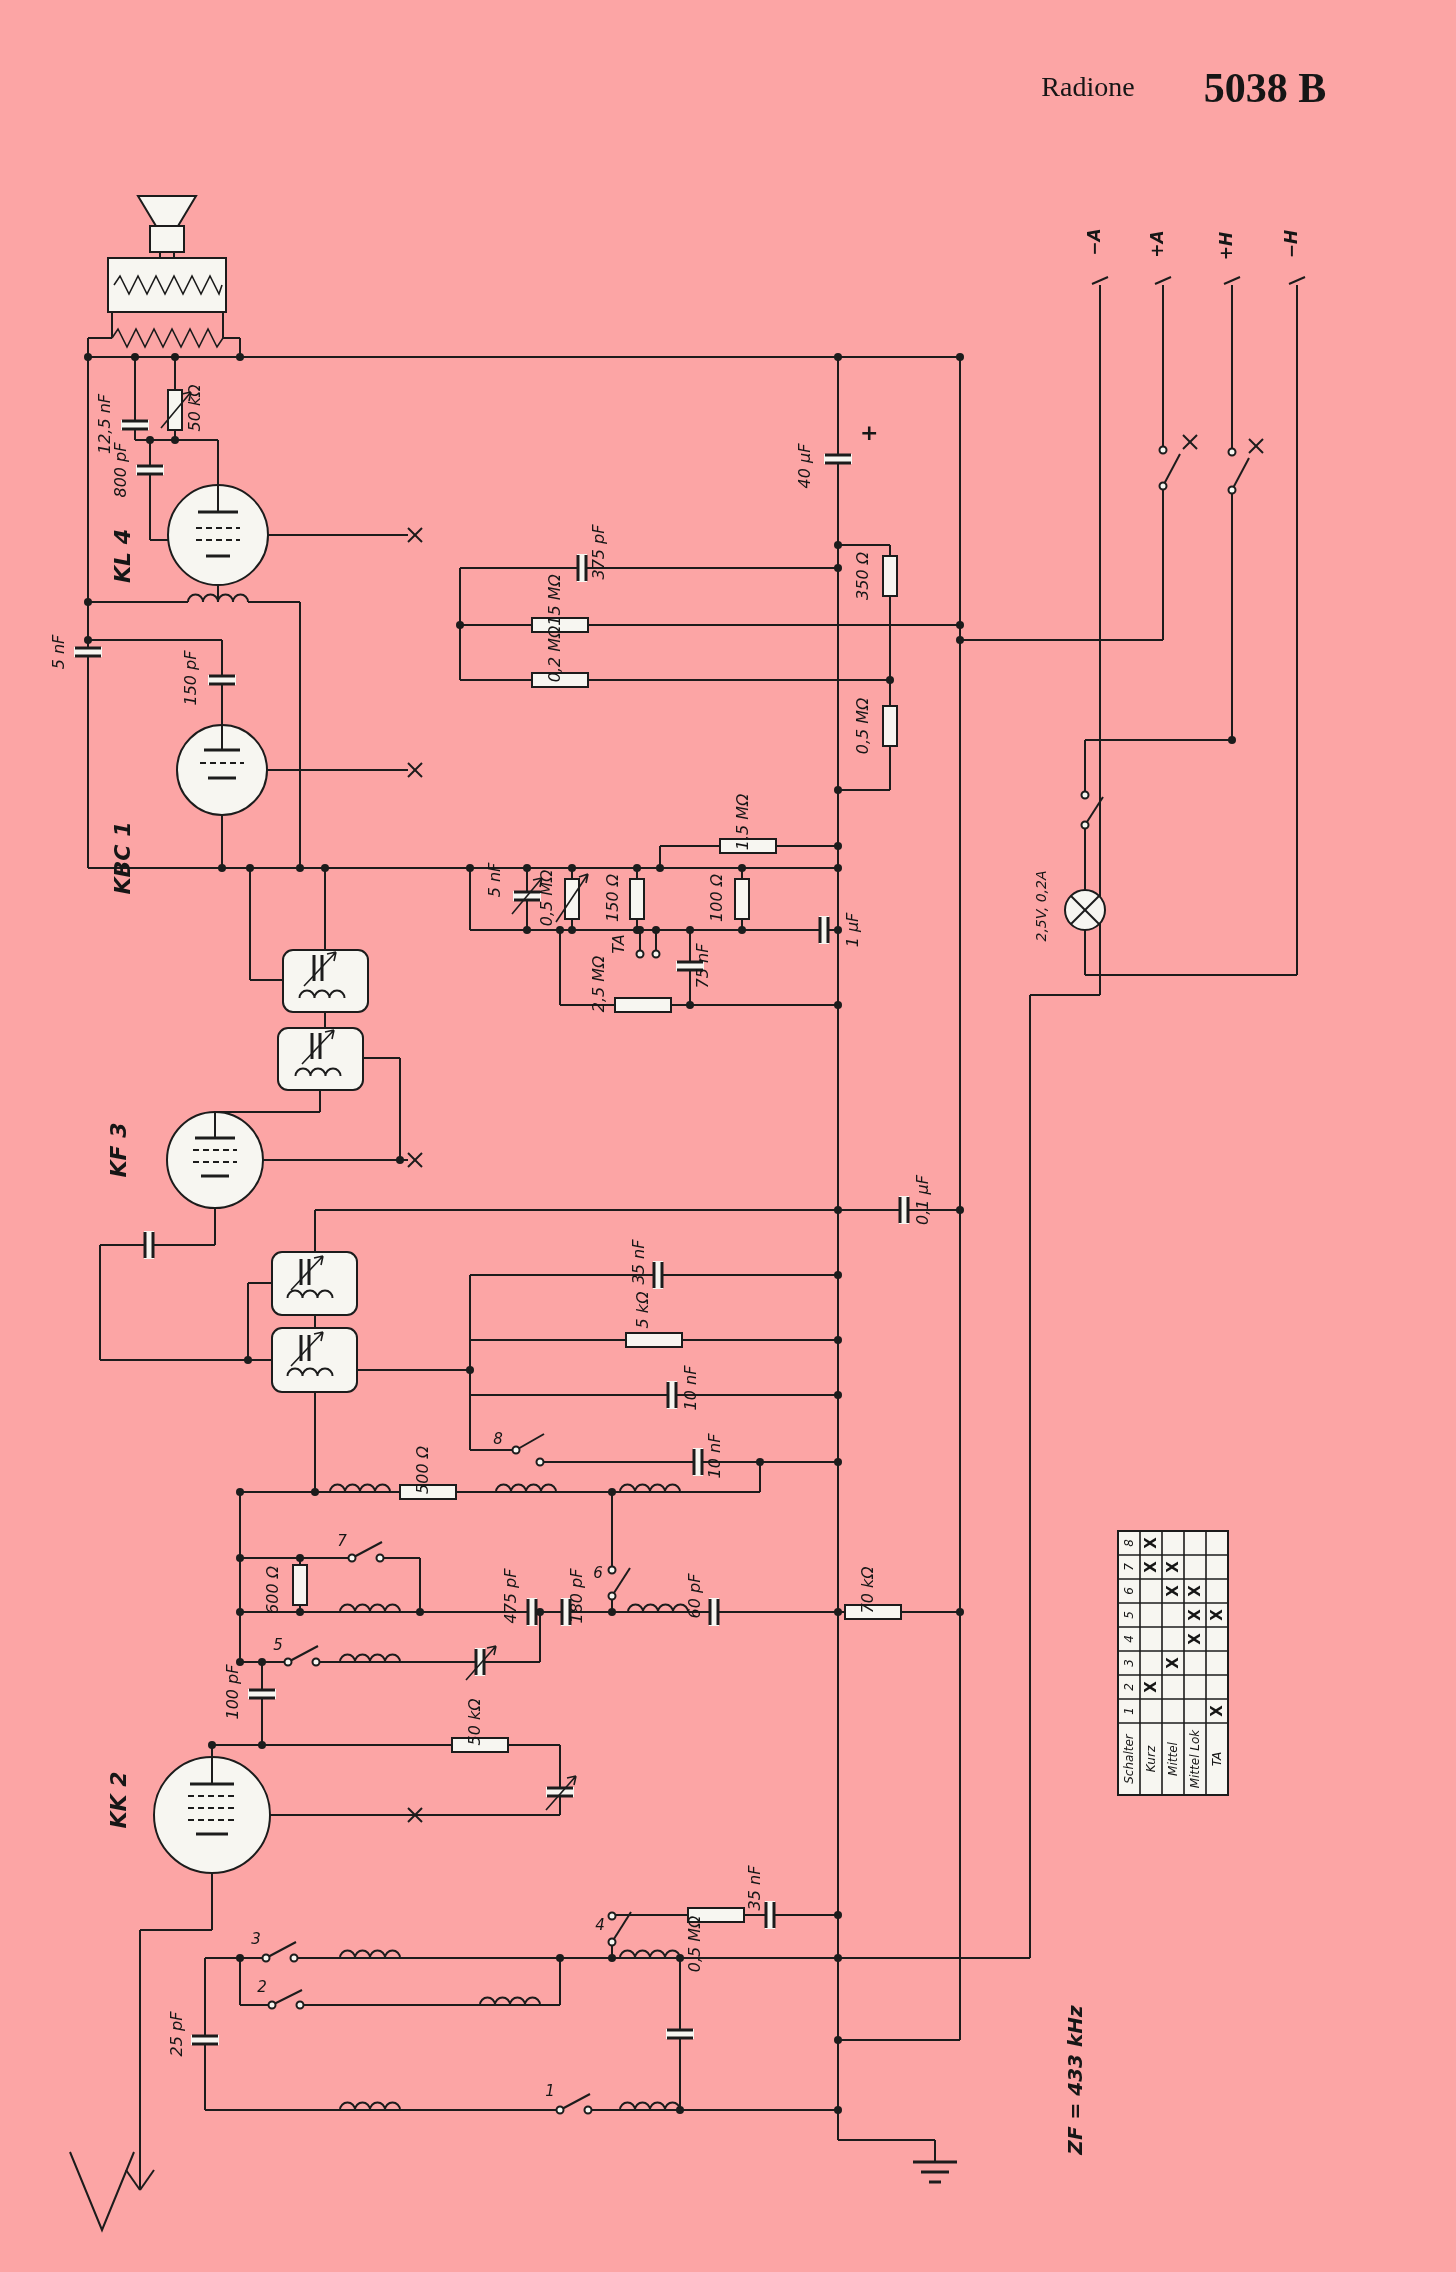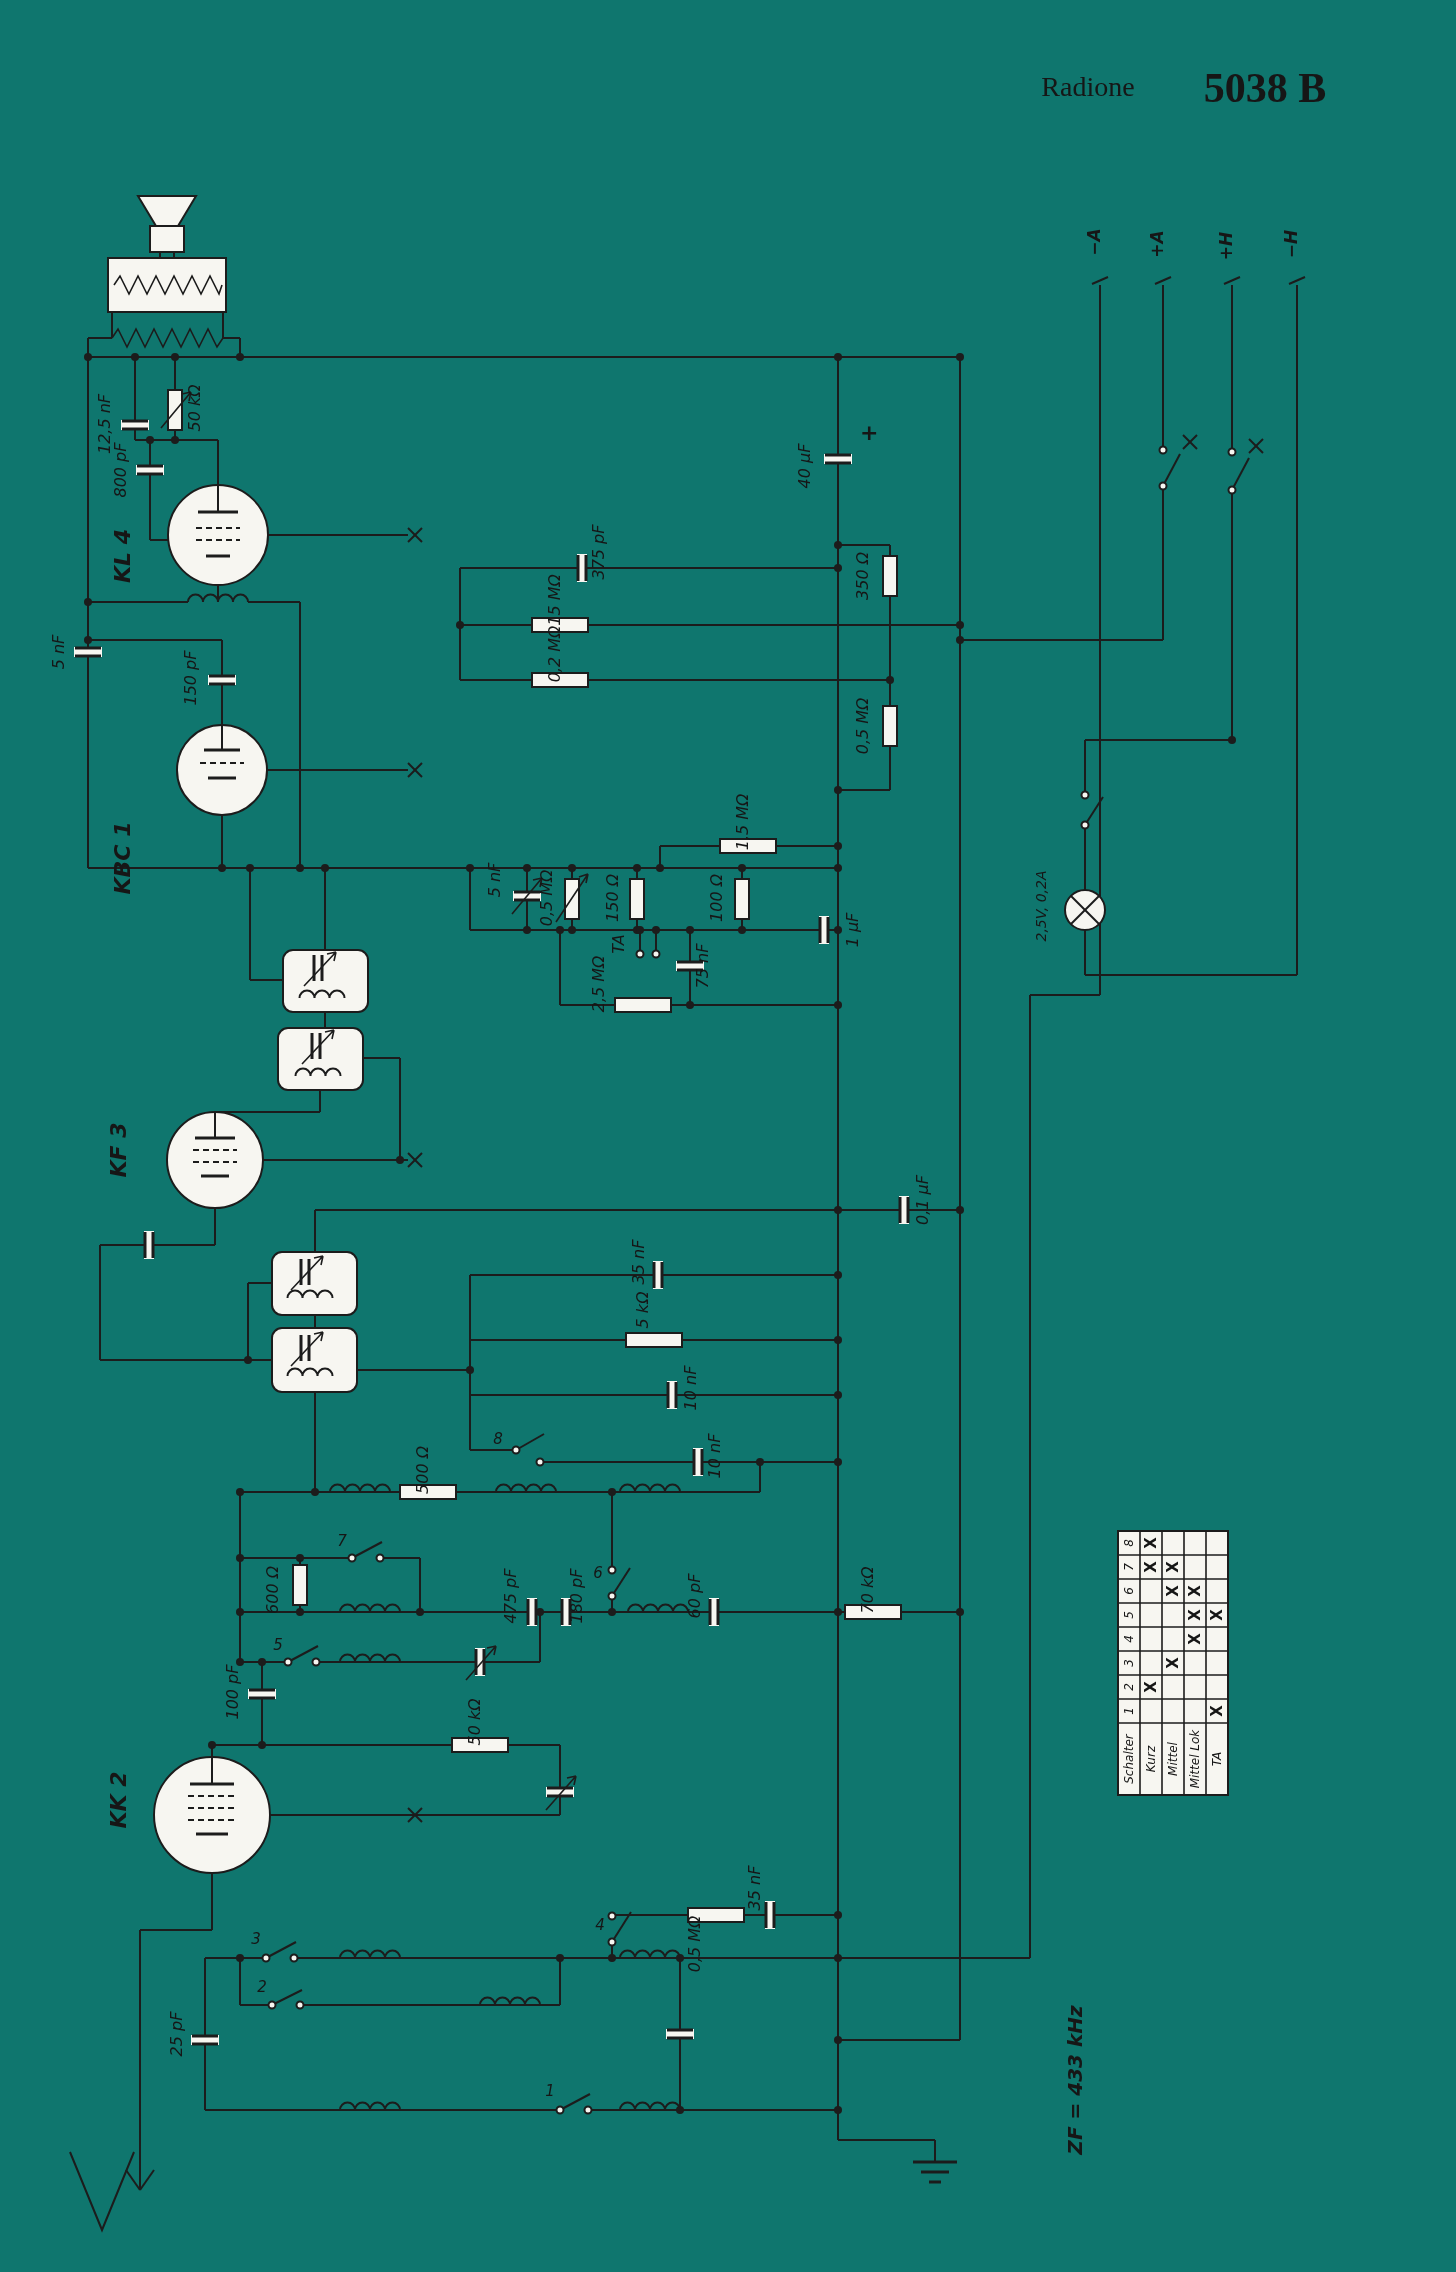--- a/index.html
+++ b/index.html
@@ -1,16 +1,16 @@
 <!DOCTYPE html>
 <html><head>
 <meta charset="utf-8">
 <style>
   html,body{margin:0;padding:0;background:#e8e6e0;}
-  .page{position:relative;width:1456px;height:2272px;background:#0f766e;margin:0 auto;overflow:hidden;}
+  .page{position:relative;width:1456px;height:2272px;background:#fca5a5;margin:0 auto;overflow:hidden;}
   svg{position:absolute;left:0;top:0;}
   svg .wire{stroke:#1c1c1c;stroke-width:2;fill:none;}
   svg .thin{stroke:#1c1c1c;stroke-width:1.6;fill:none;}
   svg .comp rect, svg .sym{stroke:#1c1c1c;stroke-width:2;fill:#f7f6f1;}
   svg .plate{stroke:#1c1c1c;stroke-width:3;fill:none;}
   svg .erase{fill:#f7f6f1;stroke:none;}
   svg .dot{fill:#1c1c1c;stroke:none;}
   svg .sdot{fill:#f7f6f1;stroke:#1c1c1c;stroke-width:2;}
   svg .dash{stroke:#1c1c1c;stroke-width:2;fill:none;stroke-dasharray:6 4;}
   text{fill:#161616;}

